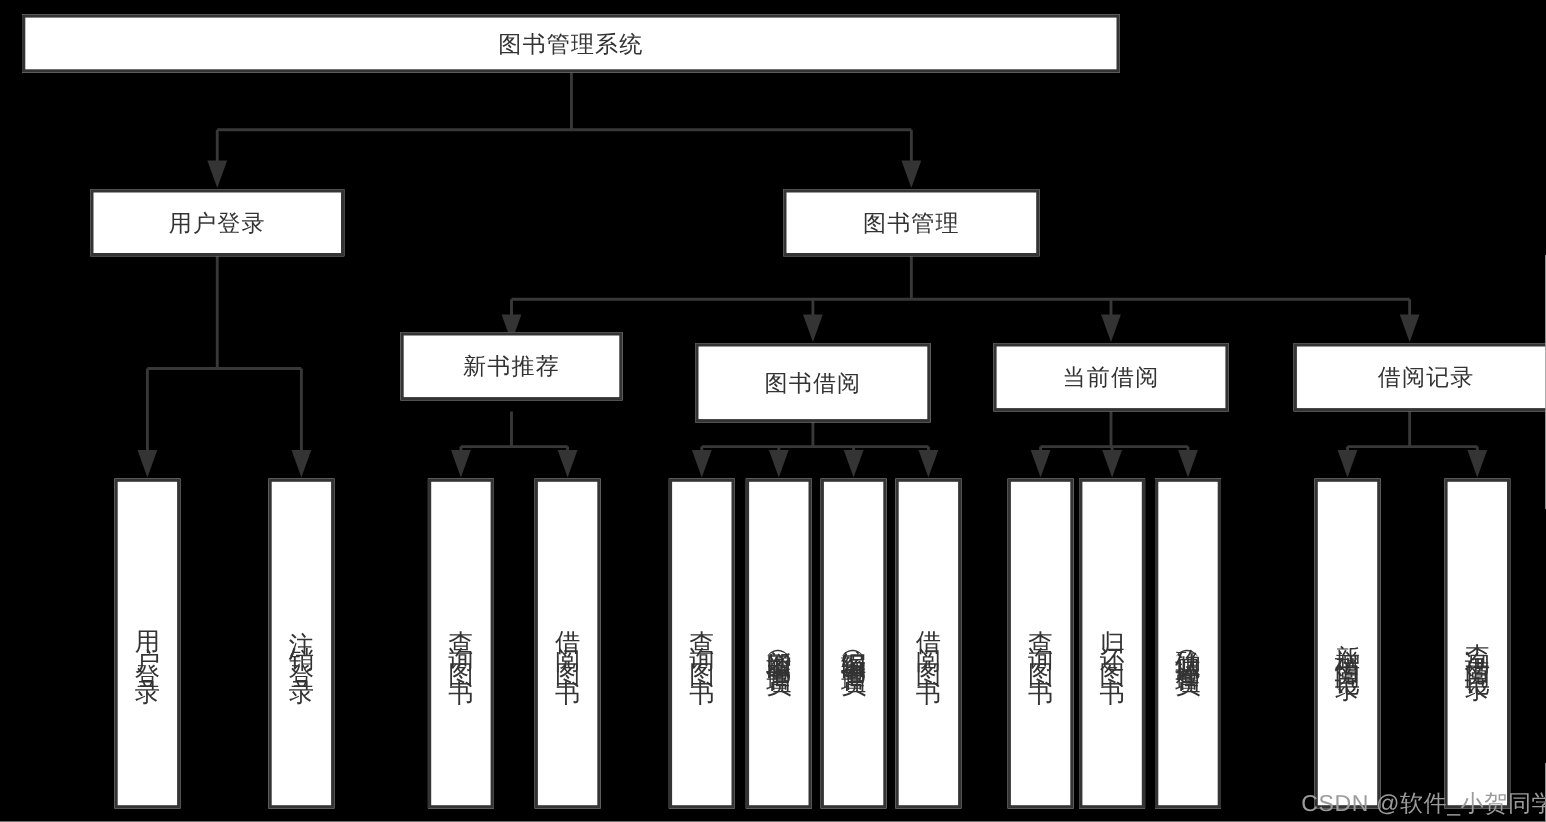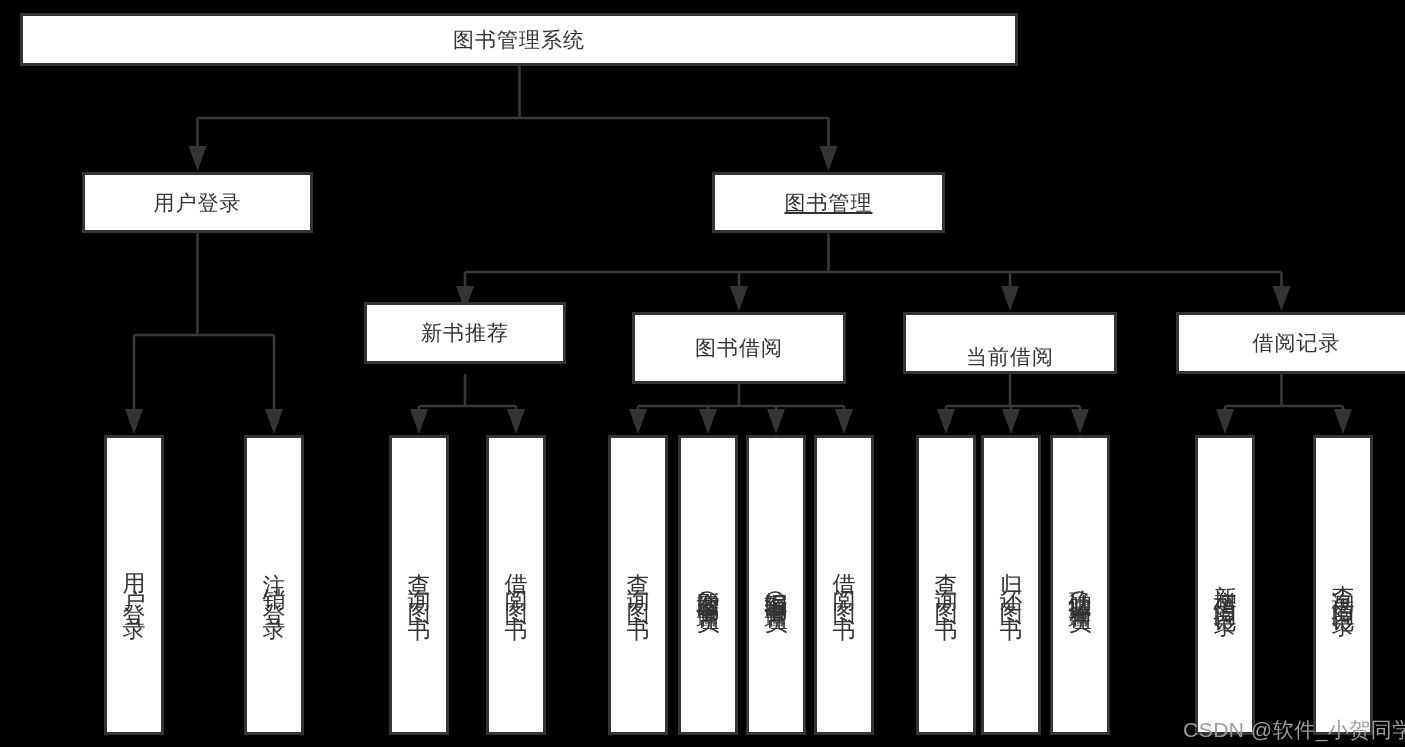--- a/index.html
+++ b/index.html
@@ -69,31 +69,31 @@
       </g>
   </svg>
 
   <div class="hbox" style="left:20px;top:13px;width:998px;height:53px;">
     <span>图书管理系统</span>
   </div>
 
   <div class="hbox" style="left:82px;top:172px;width:231px;height:61px;">
     <span>用户登录</span>
   </div>
-  <div class="hbox" style="left:712px;top:172px;width:233px;height:61px;text-decoration:underline;">
+  <div class="hbox" style="left:712px;top:172px;width:233px;height:61px;">
     <span>图书管理</span>
   </div>
 
   <div class="hbox" style="left:364px;top:302px;width:202px;height:62px;">
     <span>新书推荐</span>
   </div>
   <div class="hbox" style="left:632px;top:312px;width:214px;height:72px;">
     <span>图书借阅</span>
   </div>
-  <div class="hbox" style="left:903px;top:312px;width:214px;height:62px;align-items:flex-end;">
+  <div class="hbox" style="left:903px;top:312px;width:214px;height:62px;">
     <span>当前借阅</span>
   </div>
   <div class="hbox" style="left:1176px;top:312px;width:241px;height:62px;">
     <span>借阅记录</span>
   </div>
 
   <div class="leaf" style="left:104px;">
     <span class="vtext sp4">用户登录</span>
   </div>
   <div class="leaf" style="left:244px;">

